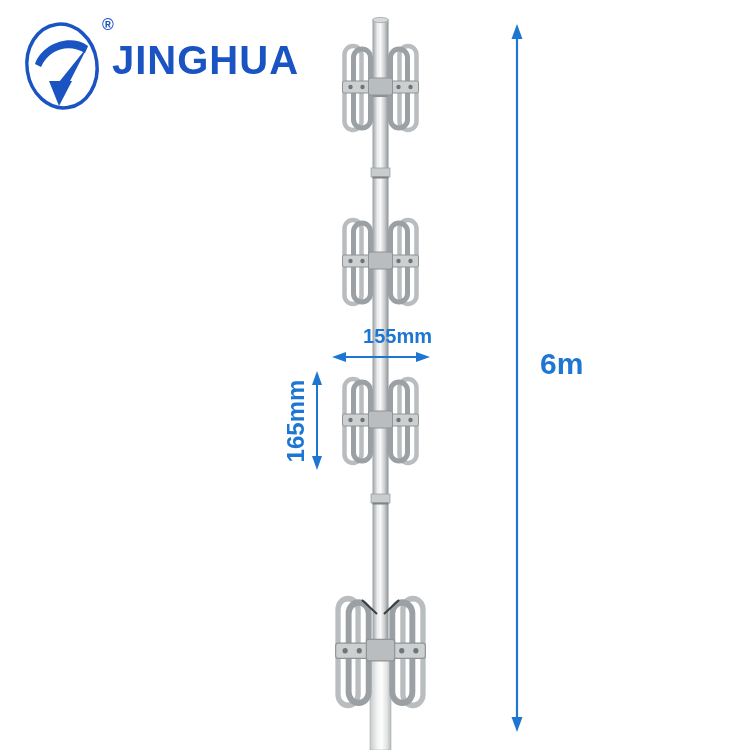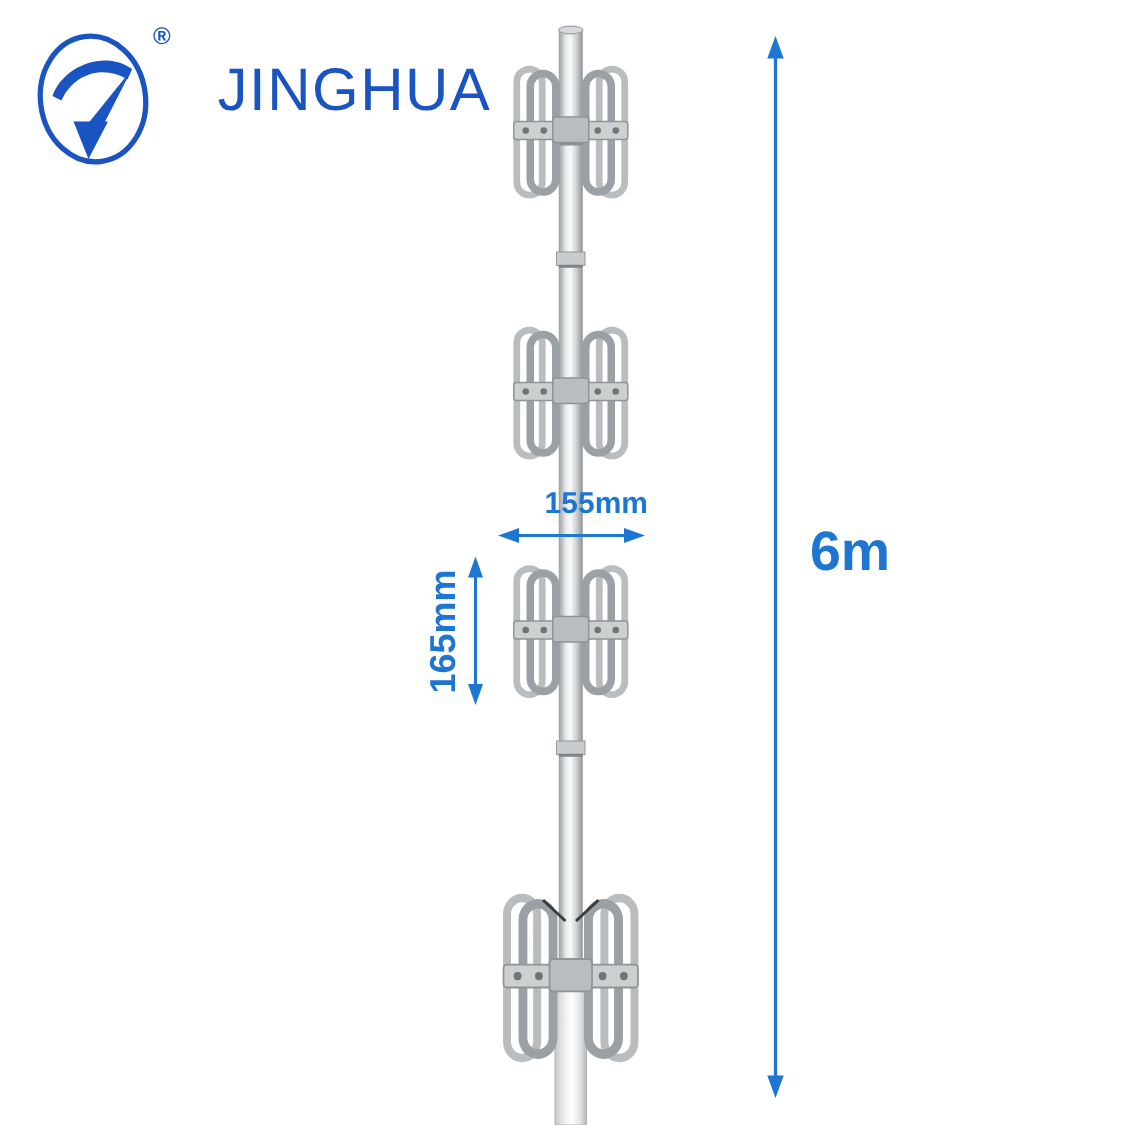--- a/index.html
+++ b/index.html
@@ -4,39 +4,39 @@
 <style>
   * { margin:0; padding:0; box-sizing:border-box; }
   html,body { width:750px; height:750px; background:#ffffff;
               font-family:"Liberation Sans","DejaVu Sans",sans-serif; }
   .canvas { position:relative; width:750px; height:750px; background:#ffffff; overflow:hidden; }
 
   
   .logo { position:absolute; left:20px; top:16px; width:310px; height:100px; }
   .logo-mark { position:absolute; left:2px; top:4px; }
   .reg { position:absolute; left:82px; top:0px; color:#1a53c2; font-size:16px; font-weight:bold; }
-  .brand-name { position:absolute; left:92px; top:22px; font-size:40px; font-weight:normal;
-                color:#1a53c2; letter-spacing:1px; white-space:nowrap;margin-left:33px; }
+  .brand-name { position:absolute; left:92px; top:22px; font-size:40px; font-weight:bold;
+                color:#1a53c2; letter-spacing:1px; white-space:nowrap; }
   .brand-chinese { position:absolute; left:96px; top:64px; font-size:29px; font-weight:bold;
                    color:#1a53c2; letter-spacing:11px; white-space:nowrap; }
 
   
   .antenna { position:absolute; left:0; top:0; }
   .loopBack  { fill:none; stroke:#b9bdbf; stroke-width:4.5; }
   .loopFront { fill:none; stroke:#9aa0a3; stroke-width:5; }
   .clampBar    { fill:#ccd0d1; stroke:#8f9496; stroke-width:1; }
   .clampCenter { fill:#b9bdbf; stroke:#8f9496; stroke-width:1; }
   .bolt { fill:#6f7476; }
 
   
   .dim { position:absolute; color:#1d76d2; font-weight:bold; white-space:nowrap; }
   .dim-155 { left:332px; top:325px; width:100px; text-align:right; font-size:20px; }
   .dim-165 { left:246px; top:407px; width:100px; height:28px; text-align:center;
              font-size:24px; transform:rotate(-90deg); }
-  .dim-6m  { left:540px; top:347px; font-size:37px; }
+  .dim-6m  { left:540px; top:347px; font-size:30px; }
 </style>
 </head>
 <body>
 
 <div class="canvas">
 
   <div class="logo">
     <svg class="logo-mark" width="82" height="92" viewBox="0 0 82 92">
       <ellipse cx="40" cy="46" rx="35" ry="42" fill="none" stroke="#1a53c2" stroke-width="3.5" transform="rotate(-8 40 46)"></ellipse>
       <path d="M13 44 C 20 24, 48 13, 66 26 L 63 33 C 47 23, 27 29, 19 47 Z" fill="#1a53c2"></path>

